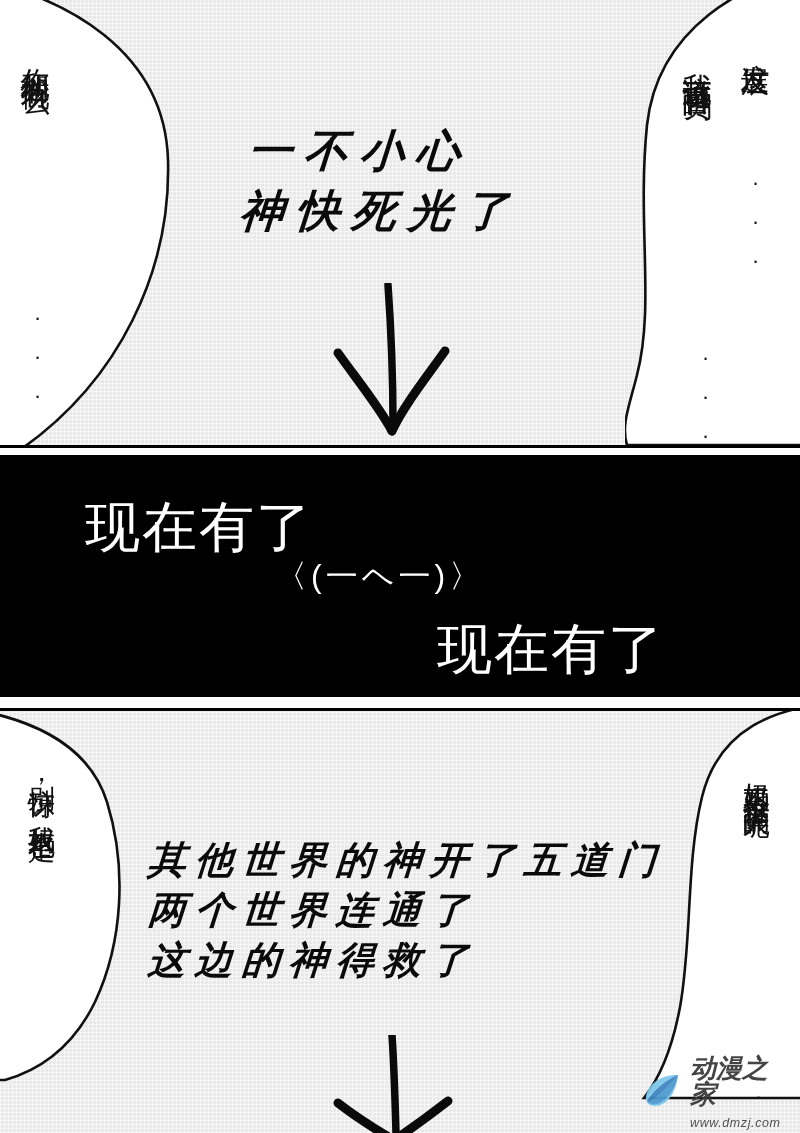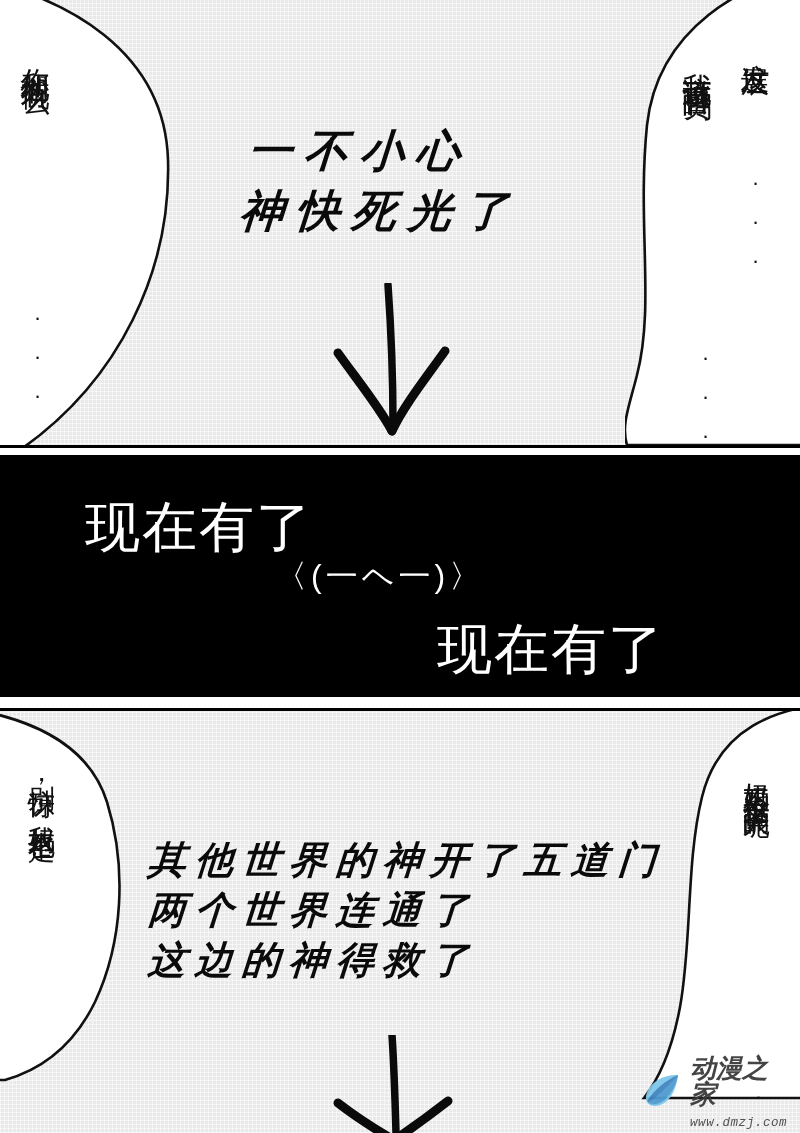--- a/index.html
+++ b/index.html
@@ -162,21 +162,21 @@
   }
   #watermark .wm-title {
     font-family: "DejaVu Sans", sans-serif;
     font-weight: 700;
     font-size: 26px;
     color: #3a3a3a;
     font-style: italic;
     letter-spacing: 0px;
   }
   #watermark .wm-url {
-    font-family: Liberation Mono, monospace;
+    font-family: Liberation Sans, sans-serif;
     font-size: 12.5px;
     color: #4a4a4a;
     font-style: italic;
     letter-spacing: 0.6px;
     margin-top: 10px;
   }
 </style>
 </head>
 <body>
 

